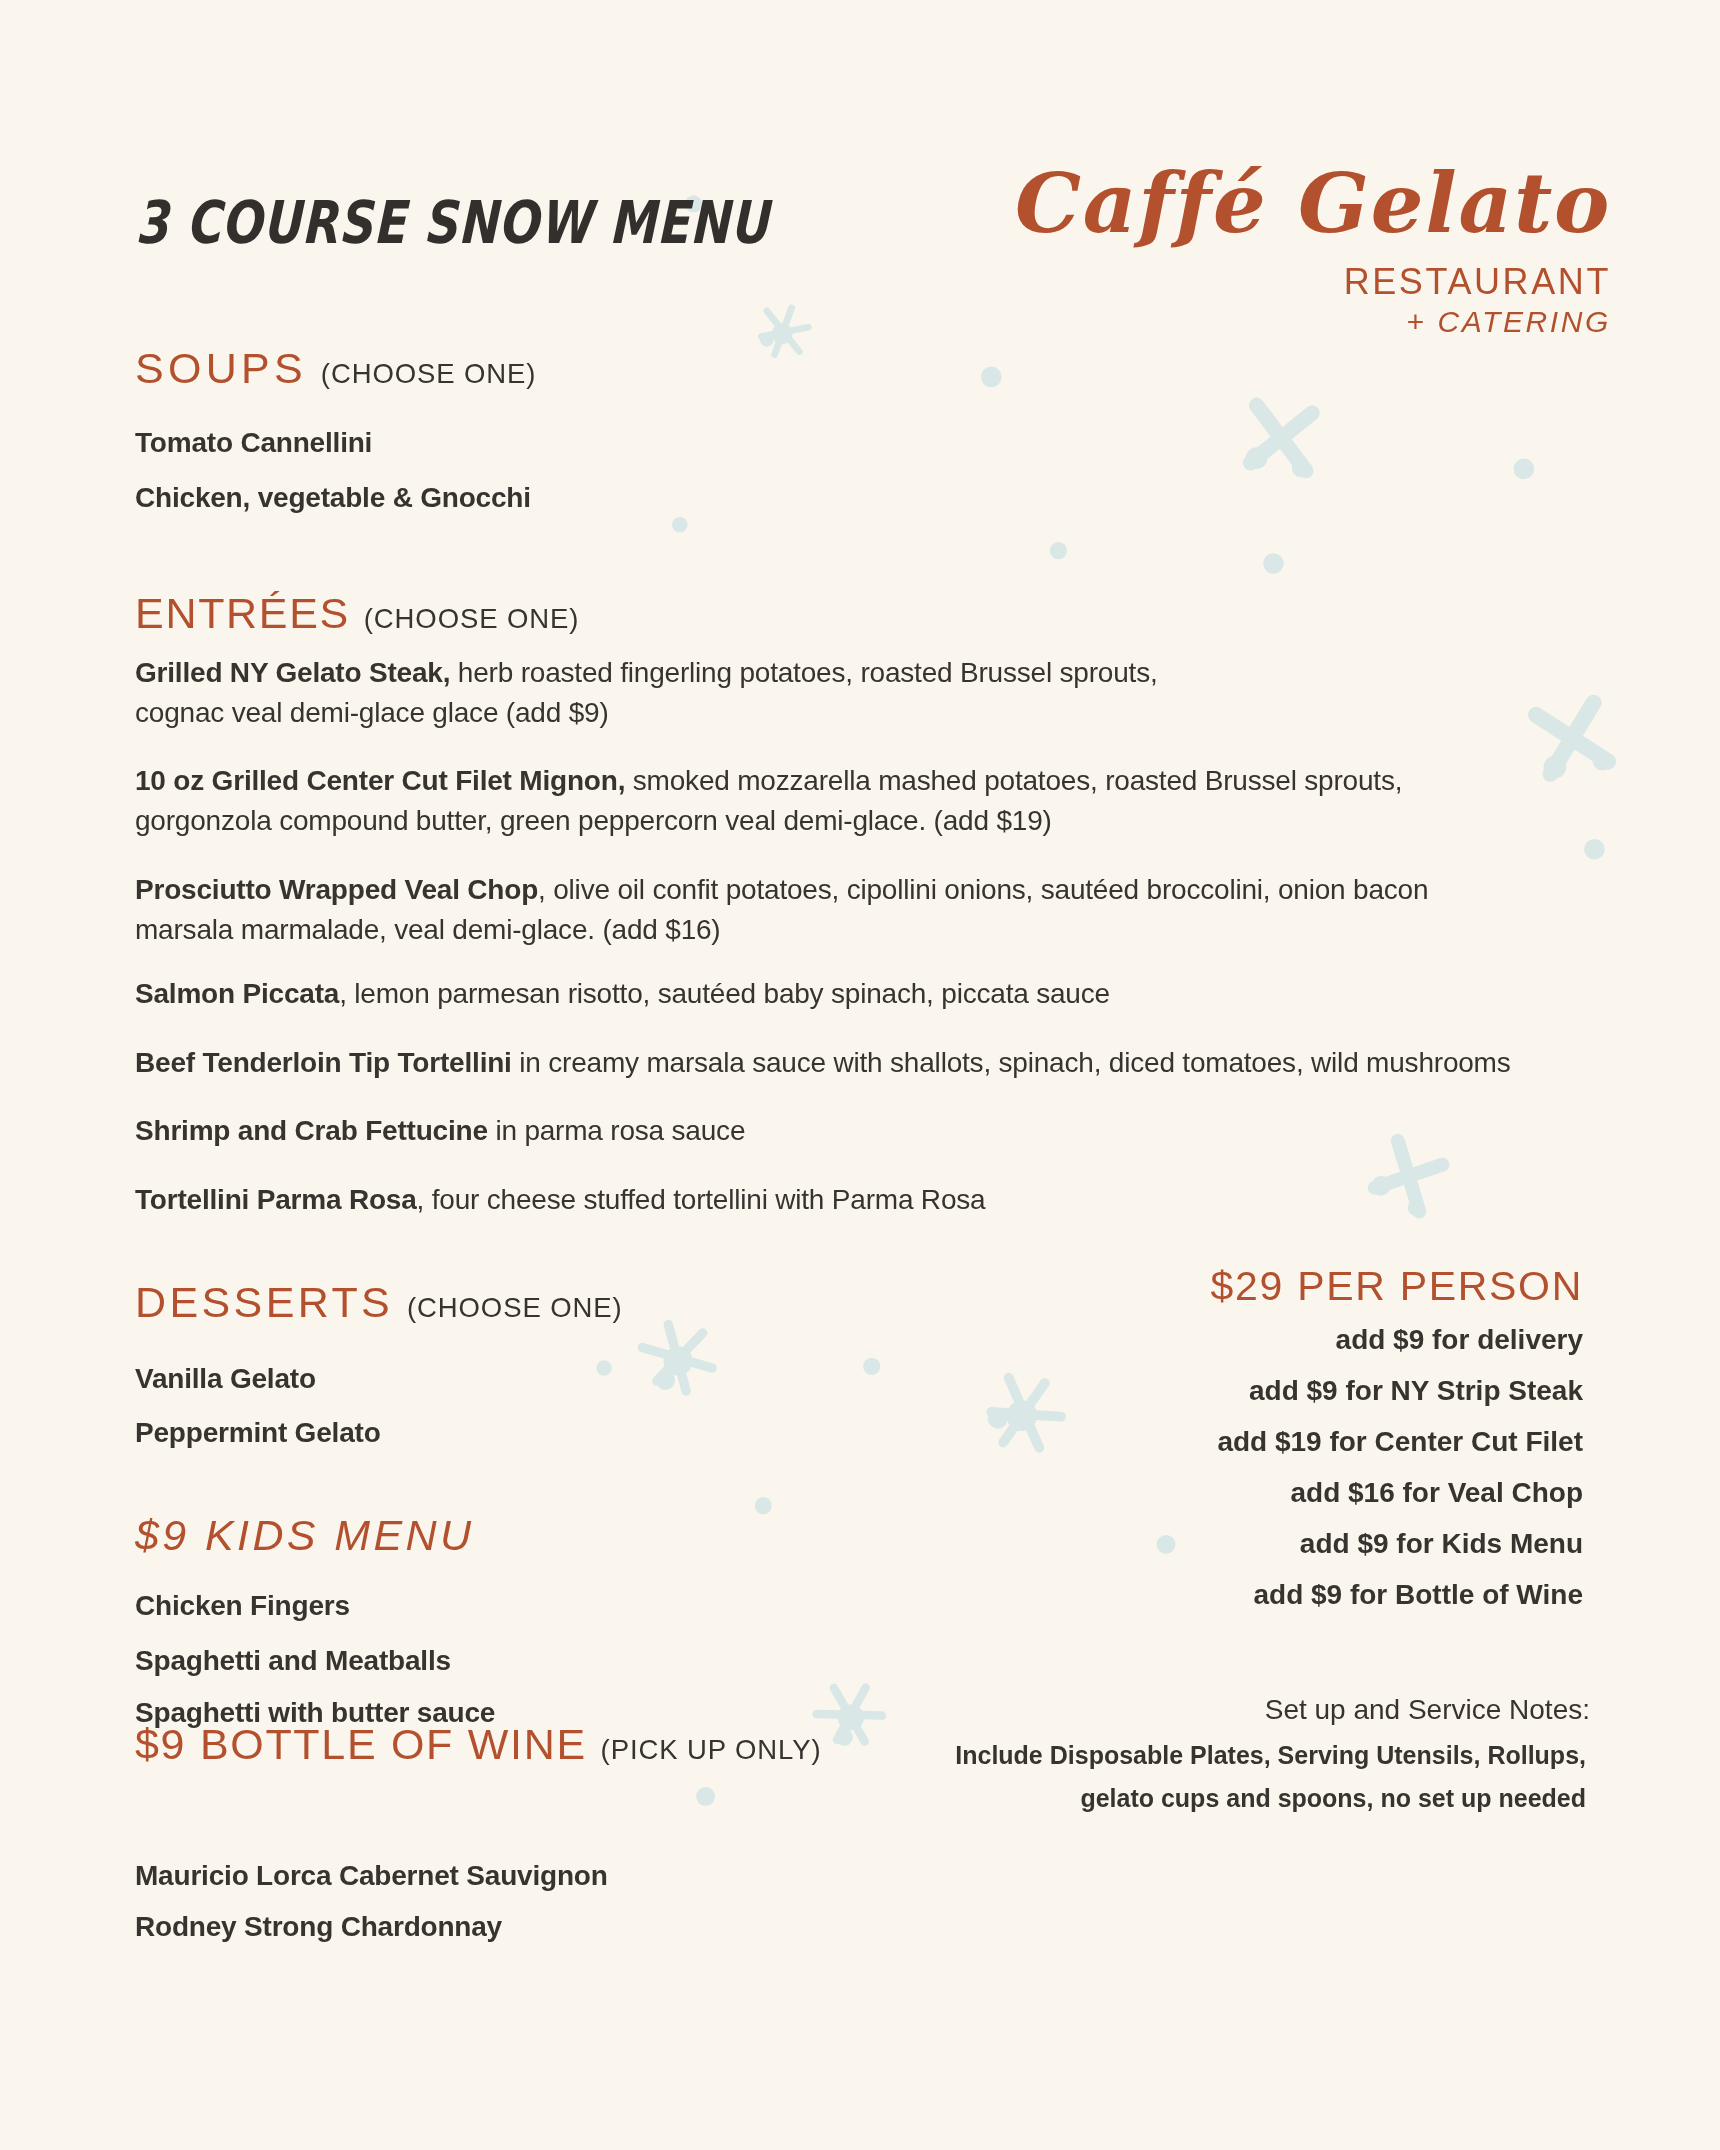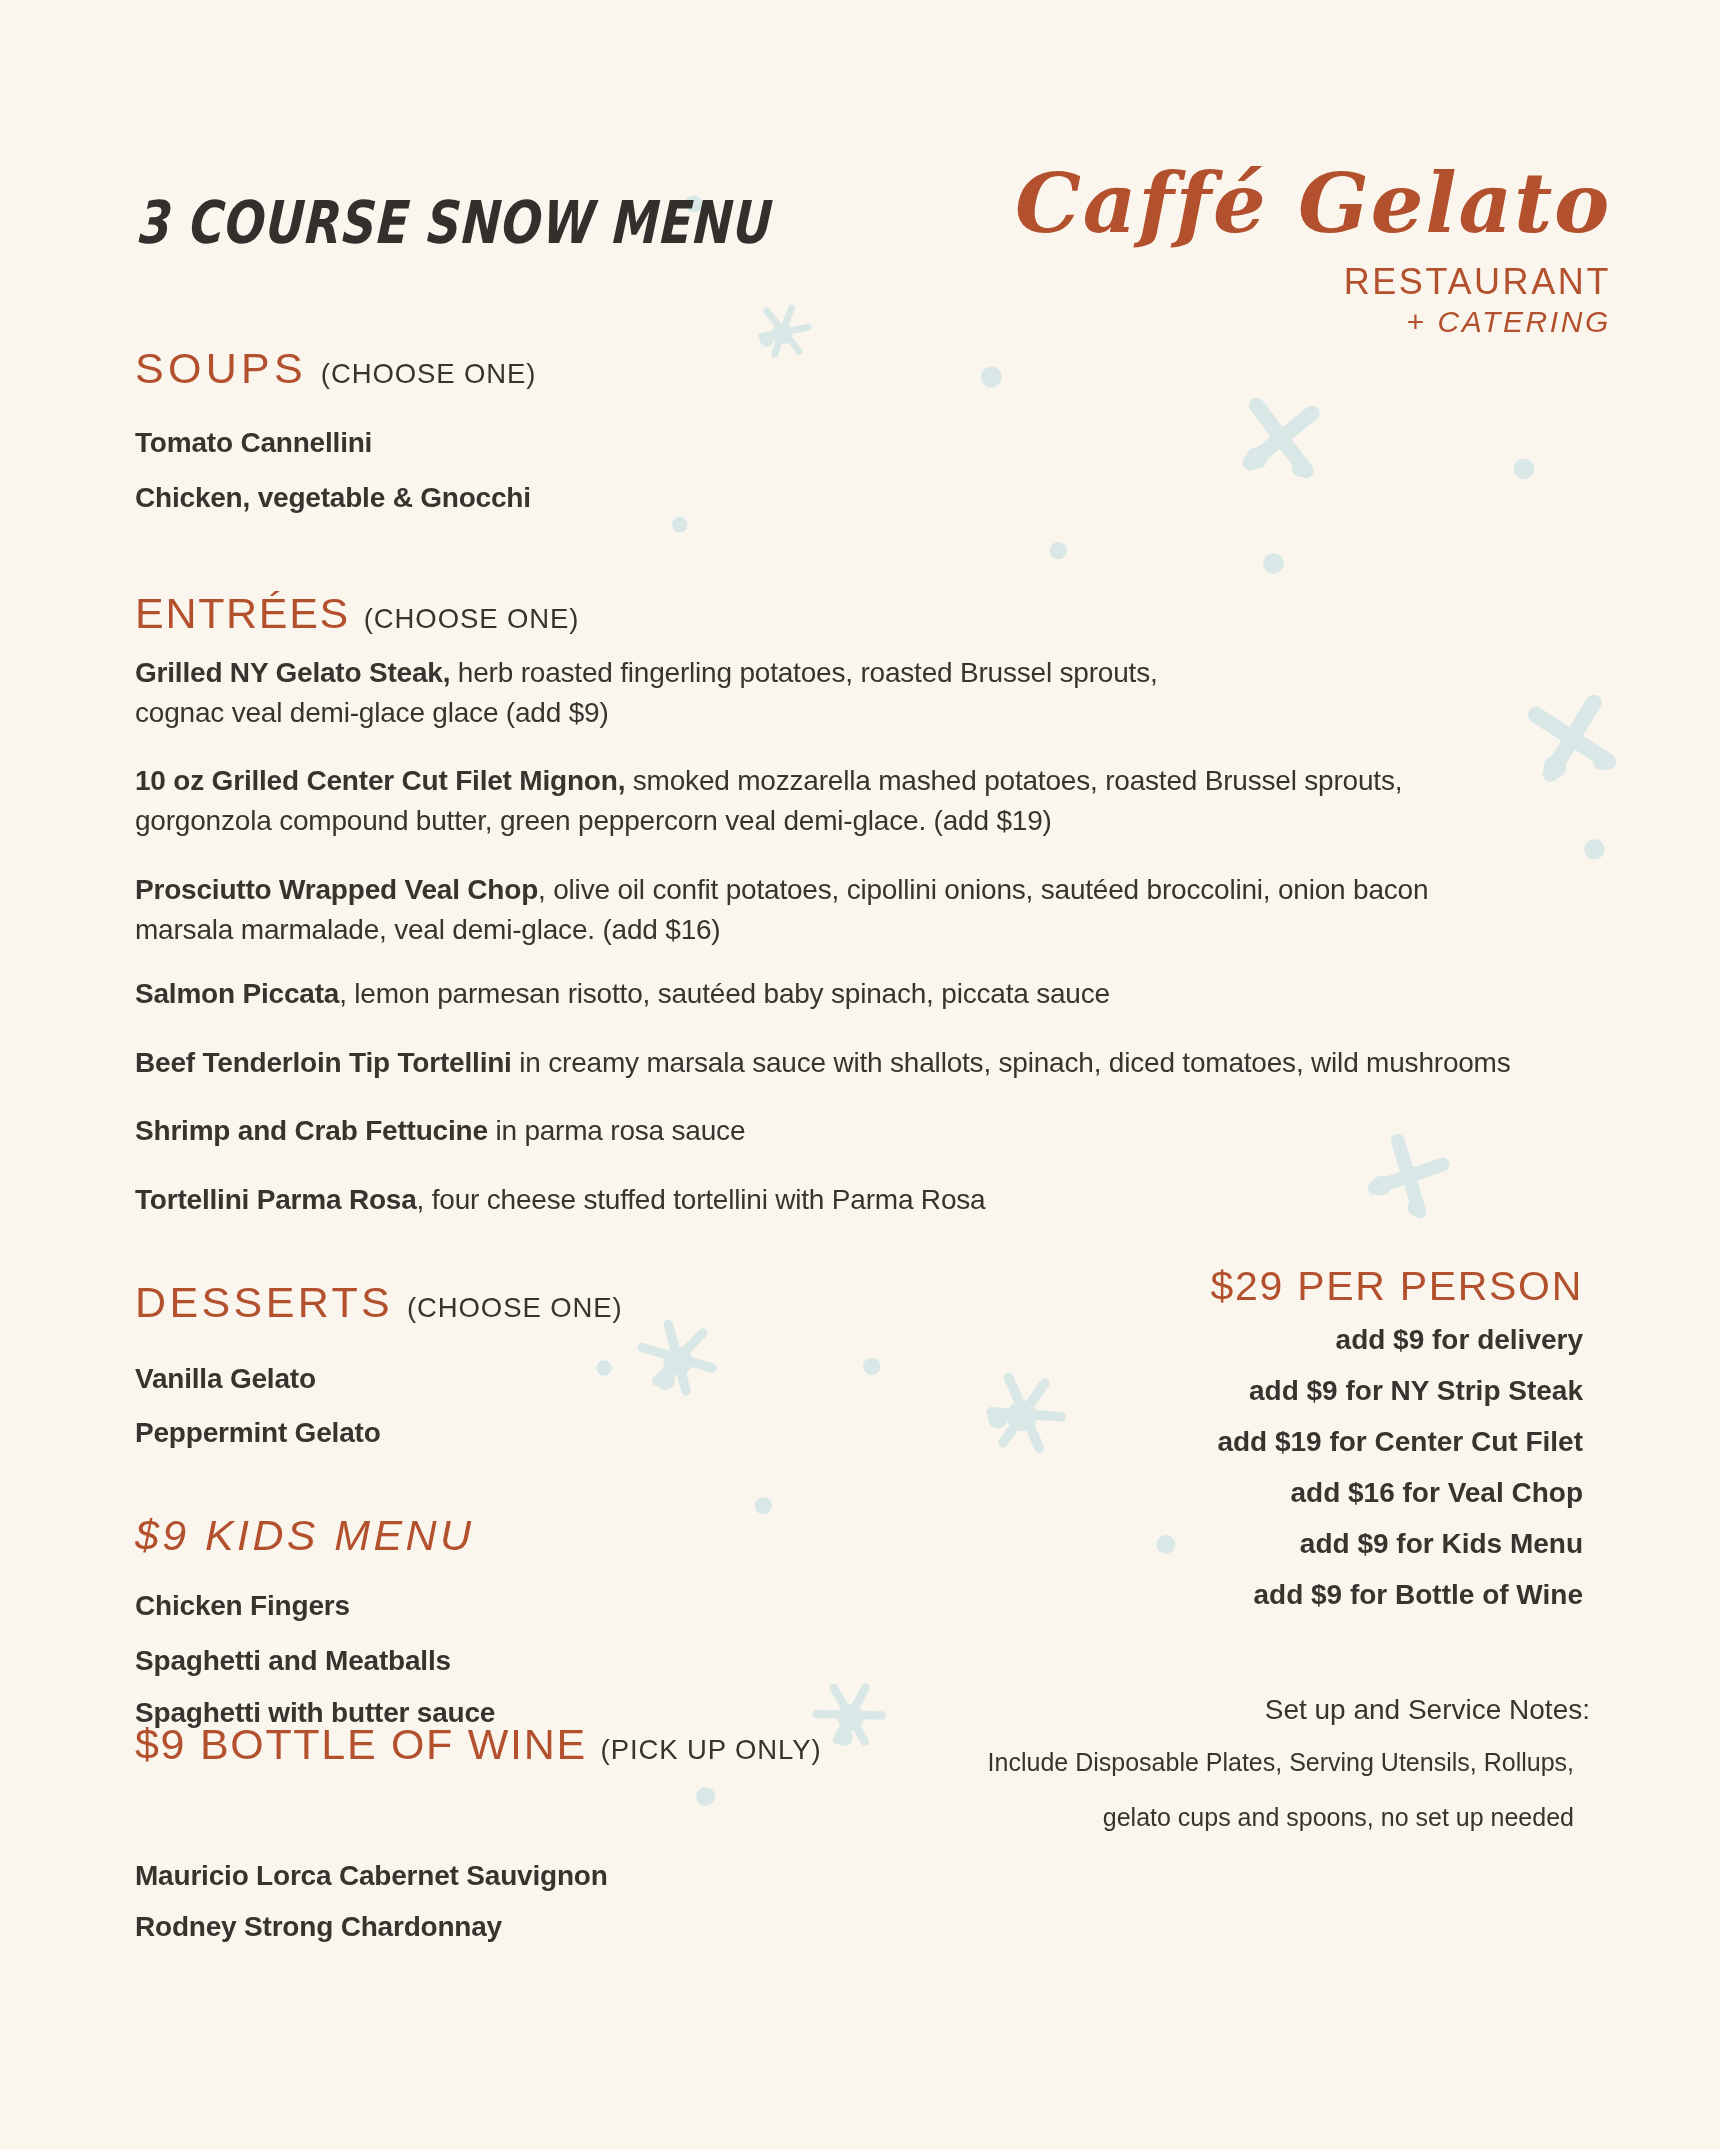--- a/index.html
+++ b/index.html
@@ -56,21 +56,21 @@
   .item .l2{display:block;font-weight:400;}
   .item .l2:empty{display:none;}
   
   .addons{
     position:absolute;right:138px;top:1314px;margin:0;
     text-align:right;font-size:28px;font-weight:700;line-height:51px;
     list-style:none;padding:0;
   }
   .service{position:absolute;right:131px;top:1693px;text-align:right;}
   .service-title{margin:0 0 8.6px 0;font-size:28px;font-weight:400;line-height:34px;}
-  .service-line{margin:16px;font-size:25px;font-weight:400;line-height:39px;}
+  .service-line{margin:4px;font-size:25px;font-weight:700;line-height:39px;}
 </style>
 </head>
 <body>
 
 <div class="page">
 
   <svg class="decor" width="1721" height="2151" viewBox="0 0 2000 2500" aria-hidden="true">
     <defs>
       <g id="flakeA">
         <path d="M-32,-32 L32,32" stroke="currentColor" stroke-width="17" stroke-linecap="round" fill="none"></path>

